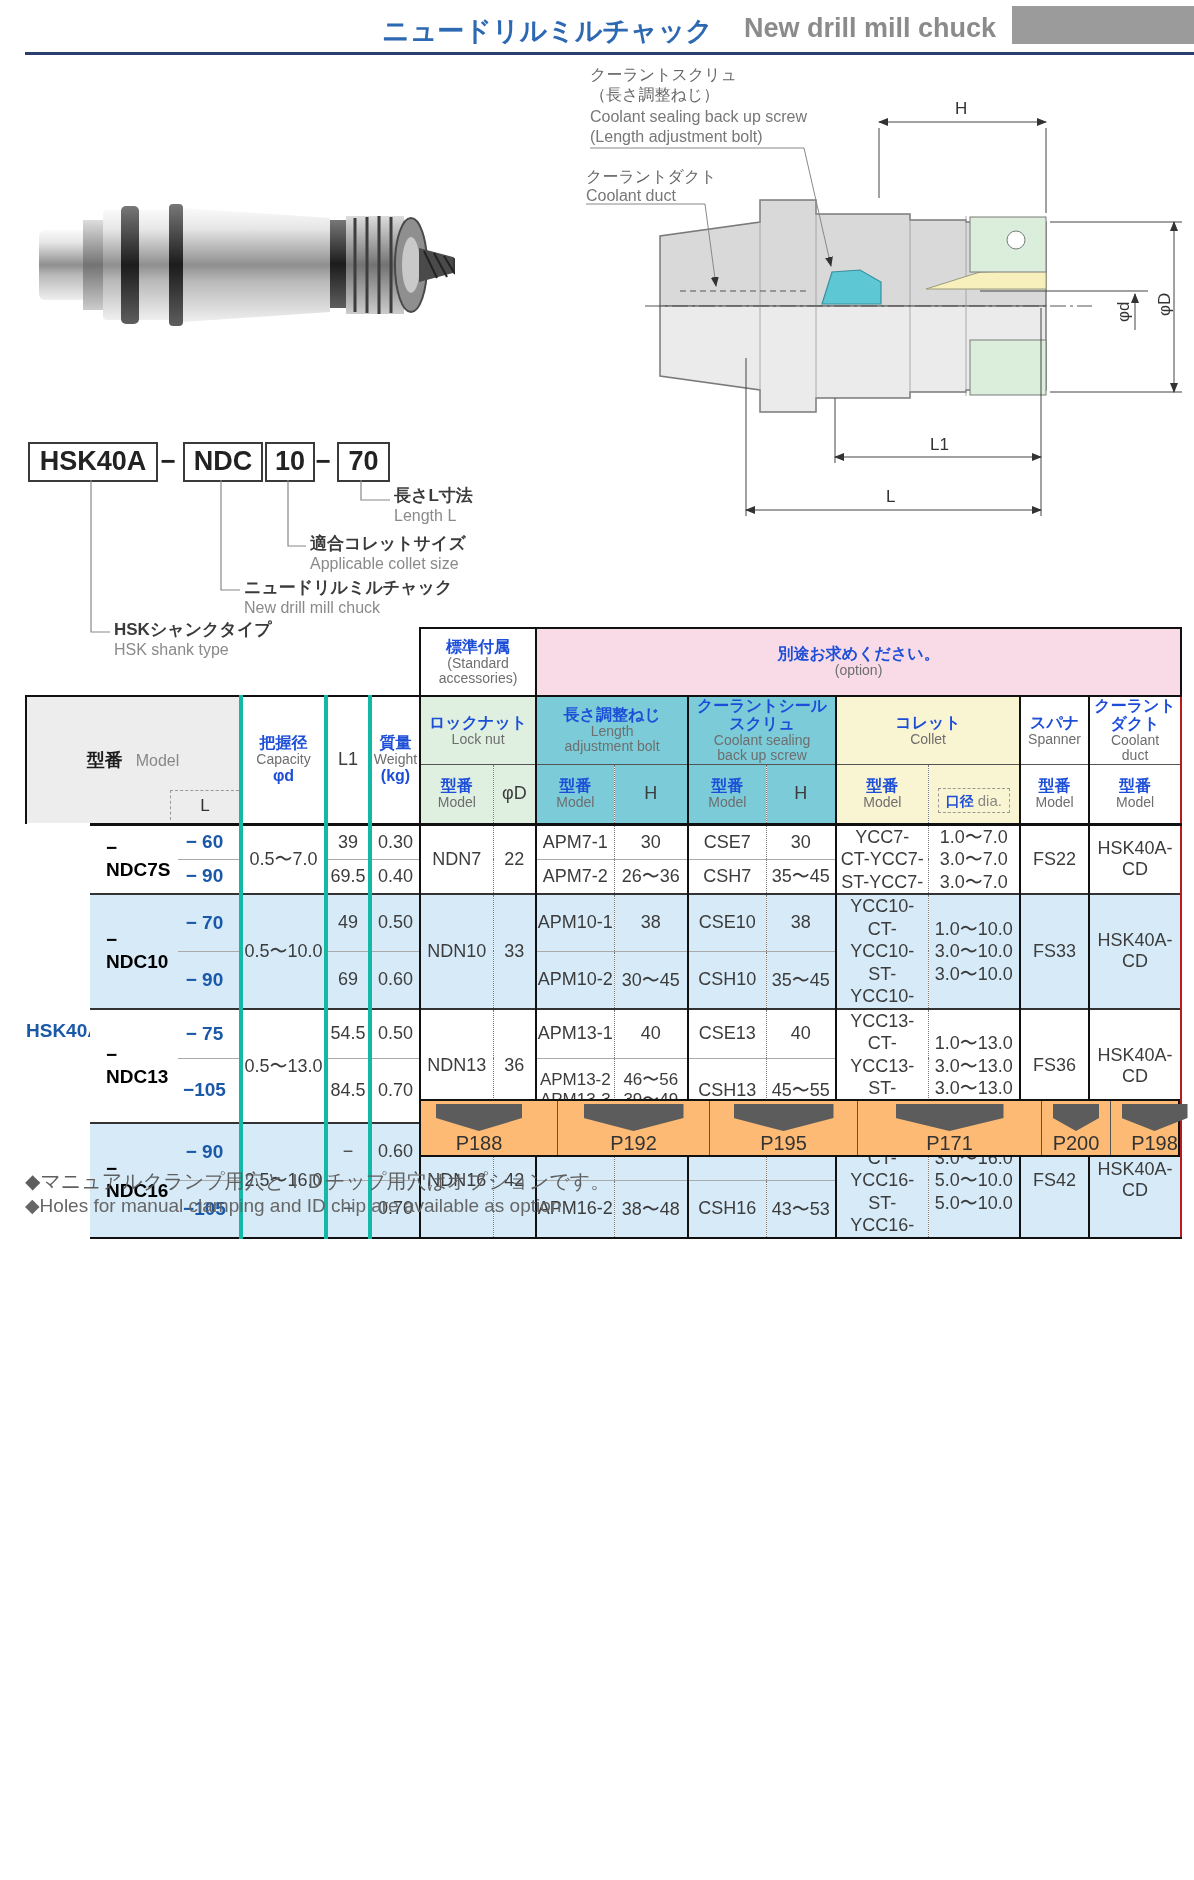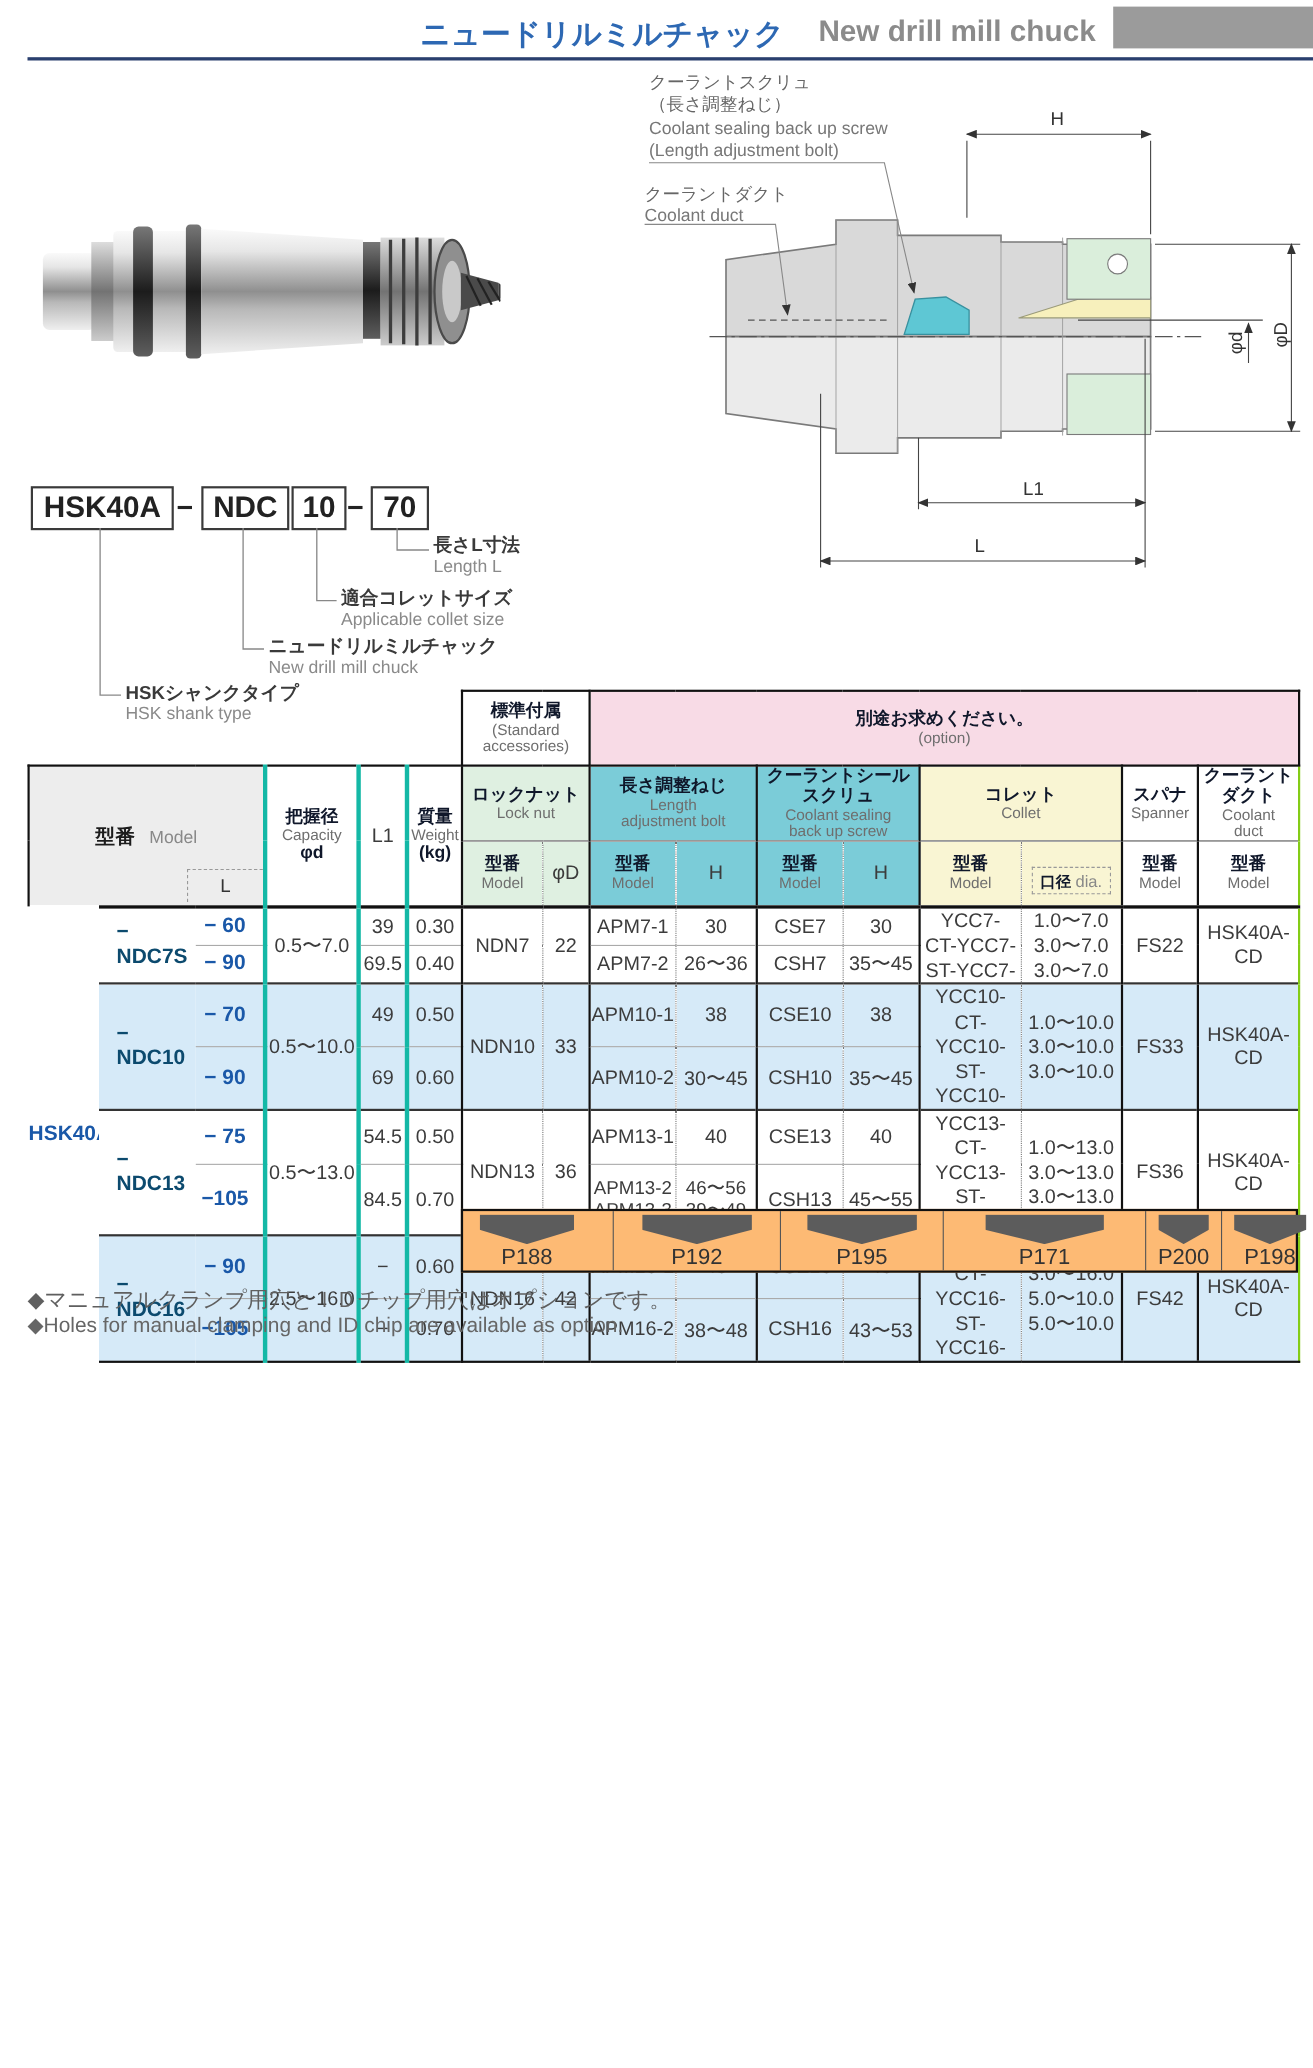--- a/index.html
+++ b/index.html
@@ -24,42 +24,42 @@
   .cjp{font-size:17px;font-weight:bold;color:#3a3a3a;}
   .cen{font-size:16px;color:#8a8a8a;}
   .codelines{position:absolute;left:0;top:470px;}
   
   .spec{position:absolute;left:25px;top:627px;width:1155px;border-collapse:collapse;table-layout:fixed;}
   .spec td{padding:0;margin:0;text-align:center;vertical-align:middle;color:#3c3c3c;
            font-size:18px;border:0 solid #999;background:#fff;overflow:hidden;}
   td.blank{border:none;background:transparent;}
   td.bstd{border:2px solid #111;}
   td.bopt{border:2px solid #111;background:#f8dbe6;}
-  .jp{font-size:16px;font-weight:bold;color:#0f172a;line-height:1.12;}
+  .jp{font-size:16px;font-weight:bold;color:#1d4ed8;line-height:1.12;}
   .en{font-size:14px;color:#6e6e6e;line-height:1.1;}
   .jpbig{font-size:18px;font-weight:bold;color:#1c1c1c;}
   .en2{font-size:16px;color:#888;margin-left:8px;}
   td.ht2{border-top:2px solid #111;}
   td.hsub{border-top:1px solid #555;}
   td.hmodel{background:#ededed;border-left:2px solid #111;position:relative;}
   .lbox{position:absolute;right:0;bottom:3px;width:68px;height:29px;border-top:1px dashed #999;
         border-left:1px dashed #999;line-height:29px;font-size:17px;color:#333;}
   td.green{background:#dff0e1;}
   td.teal{background:#7bccd8;}
   td.yellow{background:#f9f5d3;}
   td.v-heavy{border-left:2px solid #111;}
   td.v-thin{border-left:4px solid #14b8a6;}
   td.v-dot{border-left:1px dotted #777;}
-  td.last{border-right:2px solid #84cc16;}
+  td.last{border-right:2px solid #b91c1c;}
   td.hb{border-top:3px solid #111;}
   td.gt{border-top:2px solid #333;}
   td.hs{border-top:1px solid #aaa;}
   td.bb{border-bottom:2px solid #111;}
   td.shank{border:none;background:#fff;text-align:left;font-size:19px;font-weight:bold;color:#1a58a8;}
-  td.dmodel{text-align:left;padding-left:16px;font-size:19px;font-weight:bold;color:#0c4a6e;}
+  td.dmodel{text-align:left;padding-left:16px;font-size:19px;font-weight:bold;color:#000000;}
   td.dlen{text-align:center;padding-right:8px;font-size:19px;font-weight:bold;color:#1a58a8;}
   td.bluebg{background:#d6eaf8;}
   .sm{font-size:15px;line-height:1.25;}
   .sm span{display:block;}
   .sm2 span{display:block;font-size:17px;line-height:1.18;}
   .diabox{display:inline-block;border:1px dashed #999;padding:1px 7px;margin-top:14px;}
   .diabox .jp{display:inline;font-size:14px;}
   .diabox .en2{display:inline;font-size:15px;margin-left:4px;}
   
   .refs{position:absolute;left:419px;top:1099px;width:761px;height:58px;border:2px solid #111;

